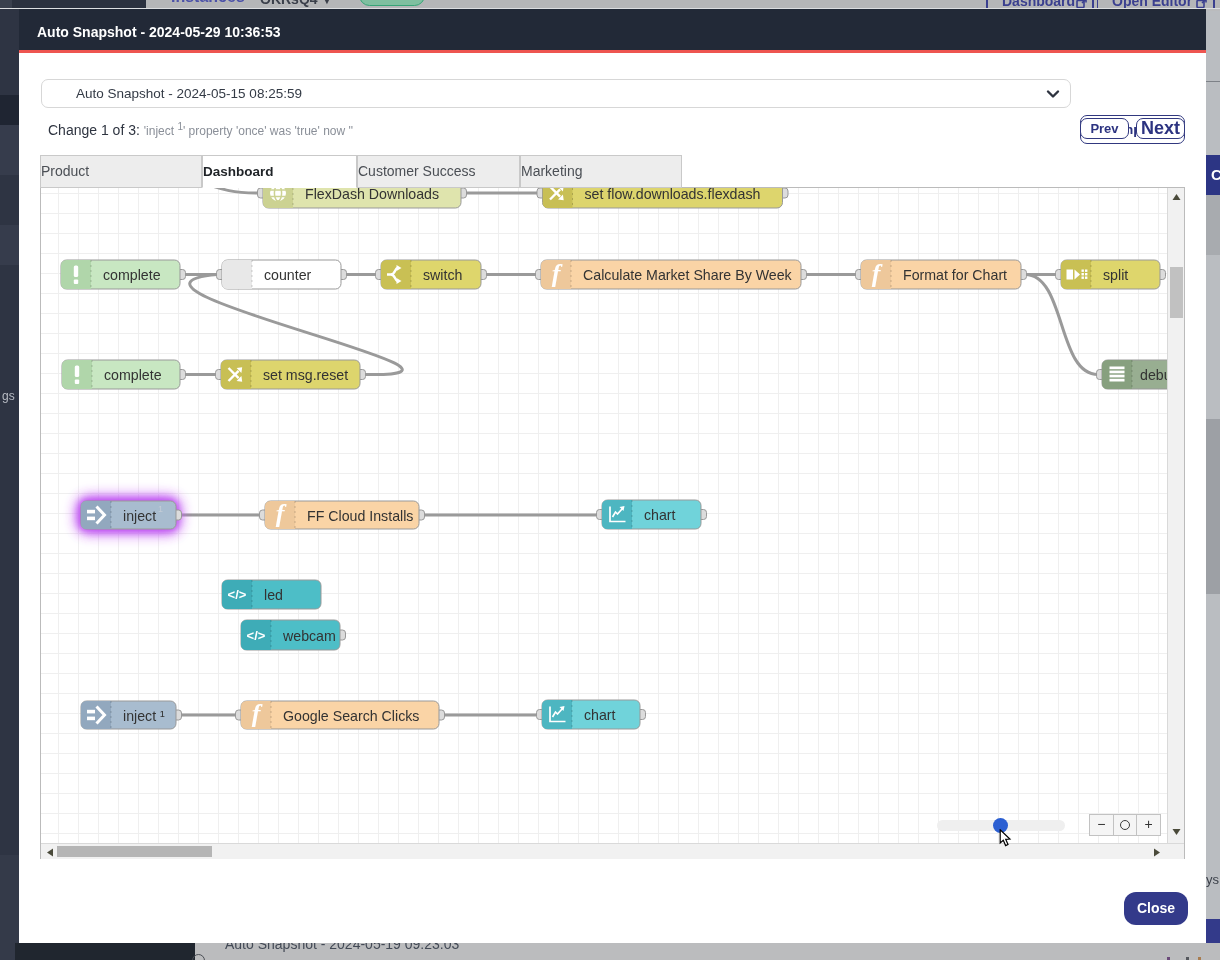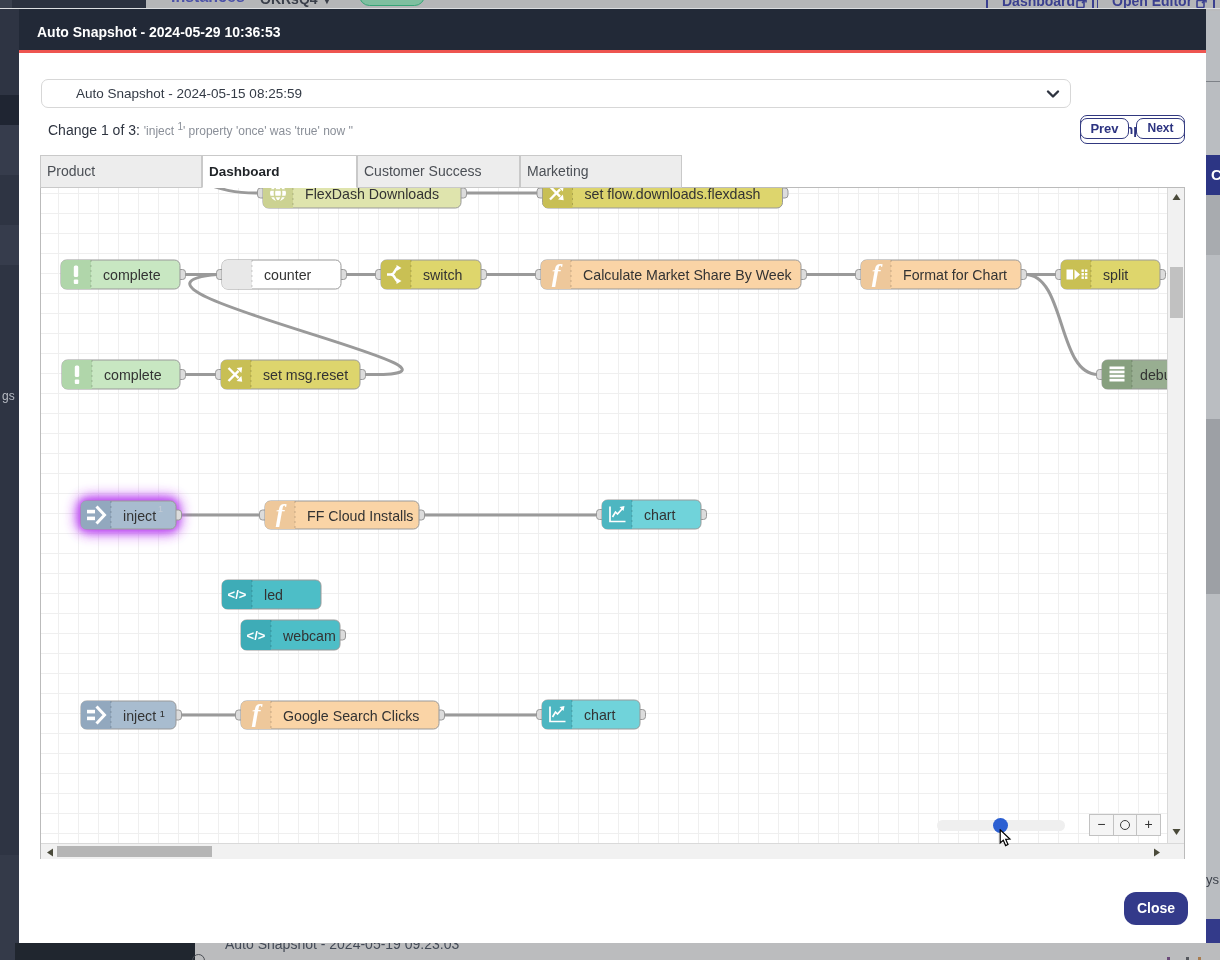--- a/index.html
+++ b/index.html
@@ -20,26 +20,26 @@
 #bottomstrip { top:943px; left:0; width:1220px; height:17px; background:#bbbcbe; }
 
 
 #modal { top:9px; left:19px; width:1187px; height:934px; background:#ffffff; }
 #mhead { position:absolute; top:0; left:0; width:100%; height:44px; background:#222937; border-bottom:3.5px solid #ee5550; color:#fff; font-size:14px; font-weight:bold; line-height:47px; padding-left:18px; }
 #mselect { position:absolute; top:70px; left:22px; width:1030px; height:29px; border:1px solid #d7d7d7; border-radius:7px; background:#fff; font-size:13.5px; color:#343b46; line-height:27px; padding-left:34px; }
 #mselect .chev { position:absolute; right:10px; top:7px; width:14px; height:14px; }
 .btn { position:absolute; border:1px solid #31387f; border-radius:7px; background:#fff; color:#2c3380; font-weight:bold; text-align:center; }
 #btn-compare { top:70px; left:1061px; width:105px; height:29px; font-size:13.5px; line-height:27px;margin-top:36px; }
 #btn-prev { top:109px; left:1061px; width:49px; height:21px; font-size:13px; line-height:19px; }
-#btn-next { top:109px; left:1117px; width:49px; height:21px; font-size:12px; line-height:19px; }
+#btn-next { top:109px; left:1117px; width:49px; height:21px; font-size:18px; line-height:19px; }
 #changeline { position:absolute; top:112px; left:29px; font-size:14px; color:#2e3440; }
 #changeline .sub { font-size:12px; color:#8a8f98; font-weight:normal; }
 
 
-.tab { position:absolute; top:146px; height:33px; background:#ededed; border:1px solid #c9c9c9; font-size:14px; color:#4b4f55; line-height:31px; padding-left:6px; z-index:3; }
+.tab { position:absolute; top:146px; height:33px; background:#ededed; border:1px solid #c9c9c9; font-size:14px; color:#4b4f55; line-height:31px; padding-left:0; z-index:3; }
 .tab.active { background:#fff; border-bottom:1px solid #fff; color:#1f2327; font-weight:bold; font-size:13.5px; z-index:3; }
 
 
 #canvas { position:absolute; top:178px; left:21px; width:1145px; height:672px; border:1px solid #bbb; background:#fff; }
 #grid { position:absolute; top:0; left:0; width:1126px; height:655px; overflow:hidden;
   background-image:linear-gradient(to right,#efefef 1px,transparent 1px),linear-gradient(to bottom,#efefef 1px,transparent 1px);
   background-size:20px 20px; background-position:17px 5px; }
 #vscroll { position:absolute; top:0; left:1126px; width:17px; height:655px; background:#f1f1f1; border-left:1px solid #d9d9d9; }
 #vscroll .thumb { position:absolute; top:79px; left:2px; width:13px; height:51px; background:#c1c1c1; }
 #hscroll { position:absolute; top:655px; left:0; width:1143px; height:16px; background:#f1f1f1; border-top:1px solid #d9d9d9; }

